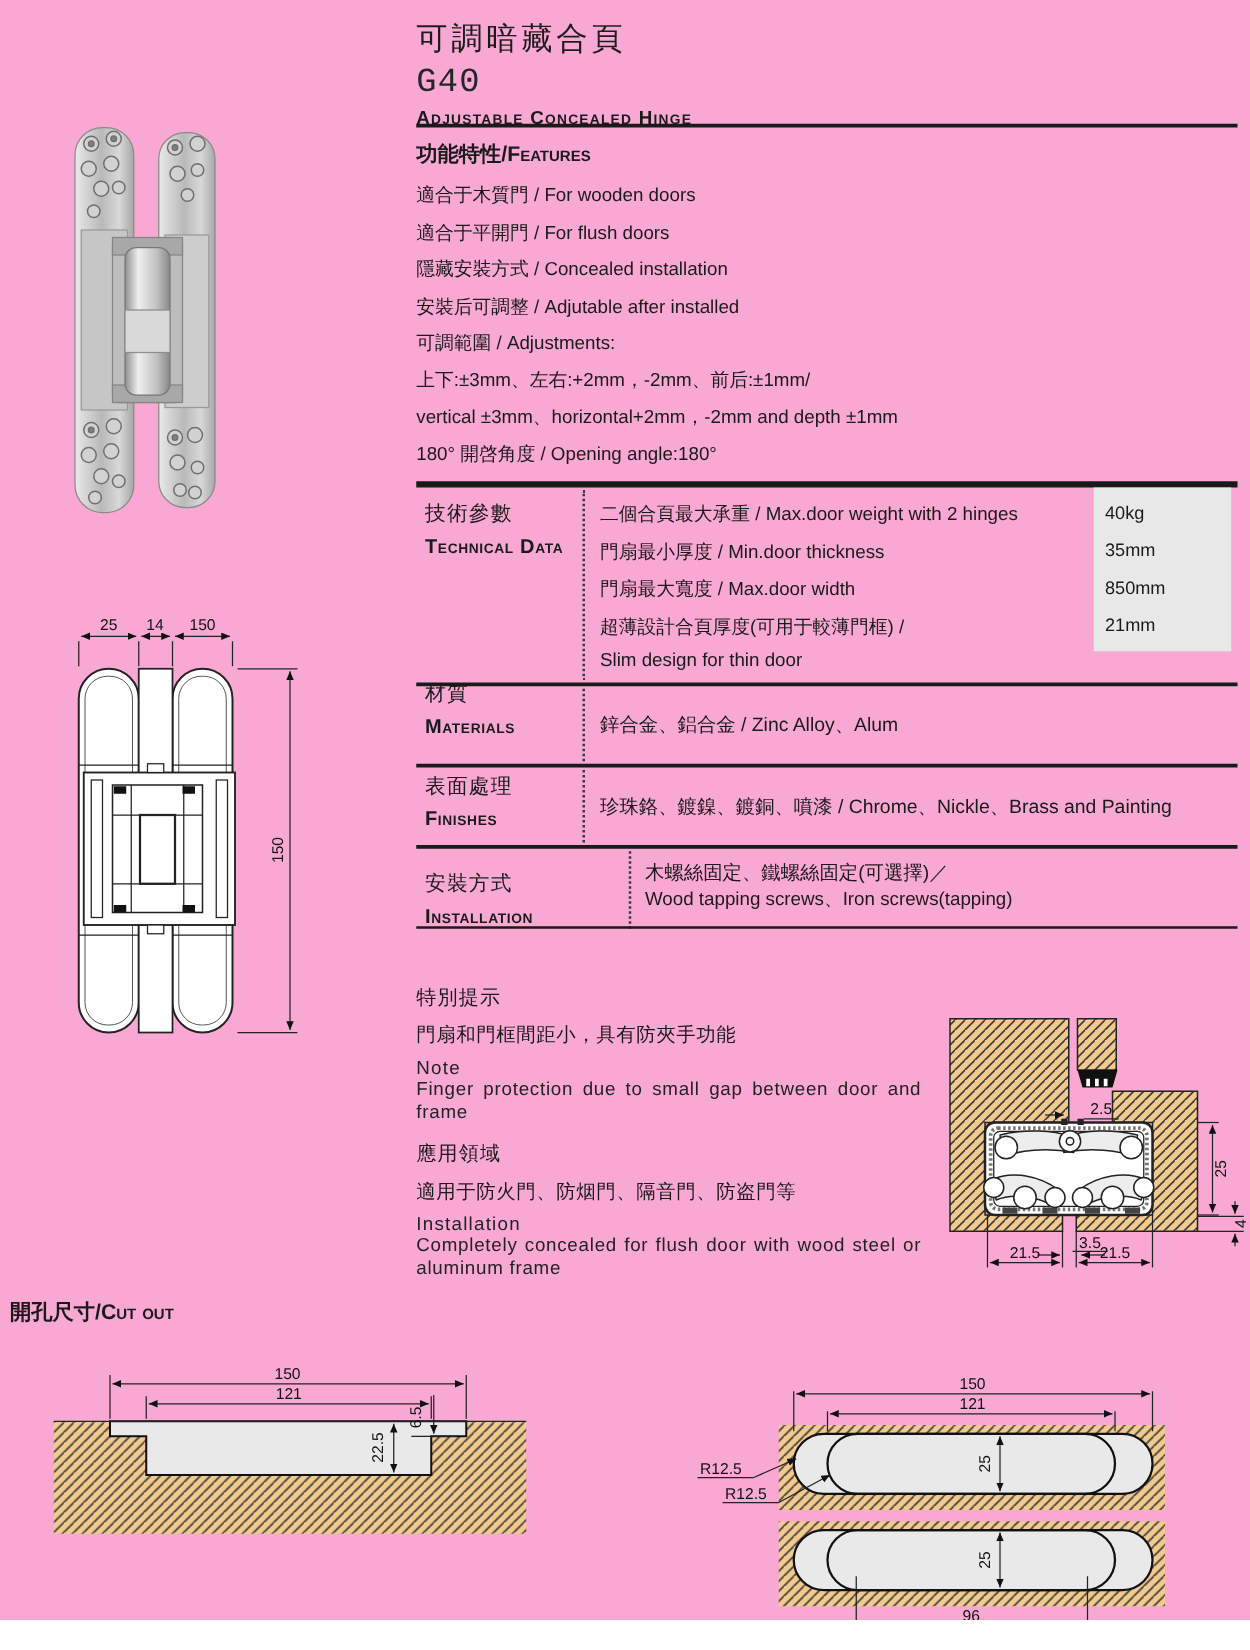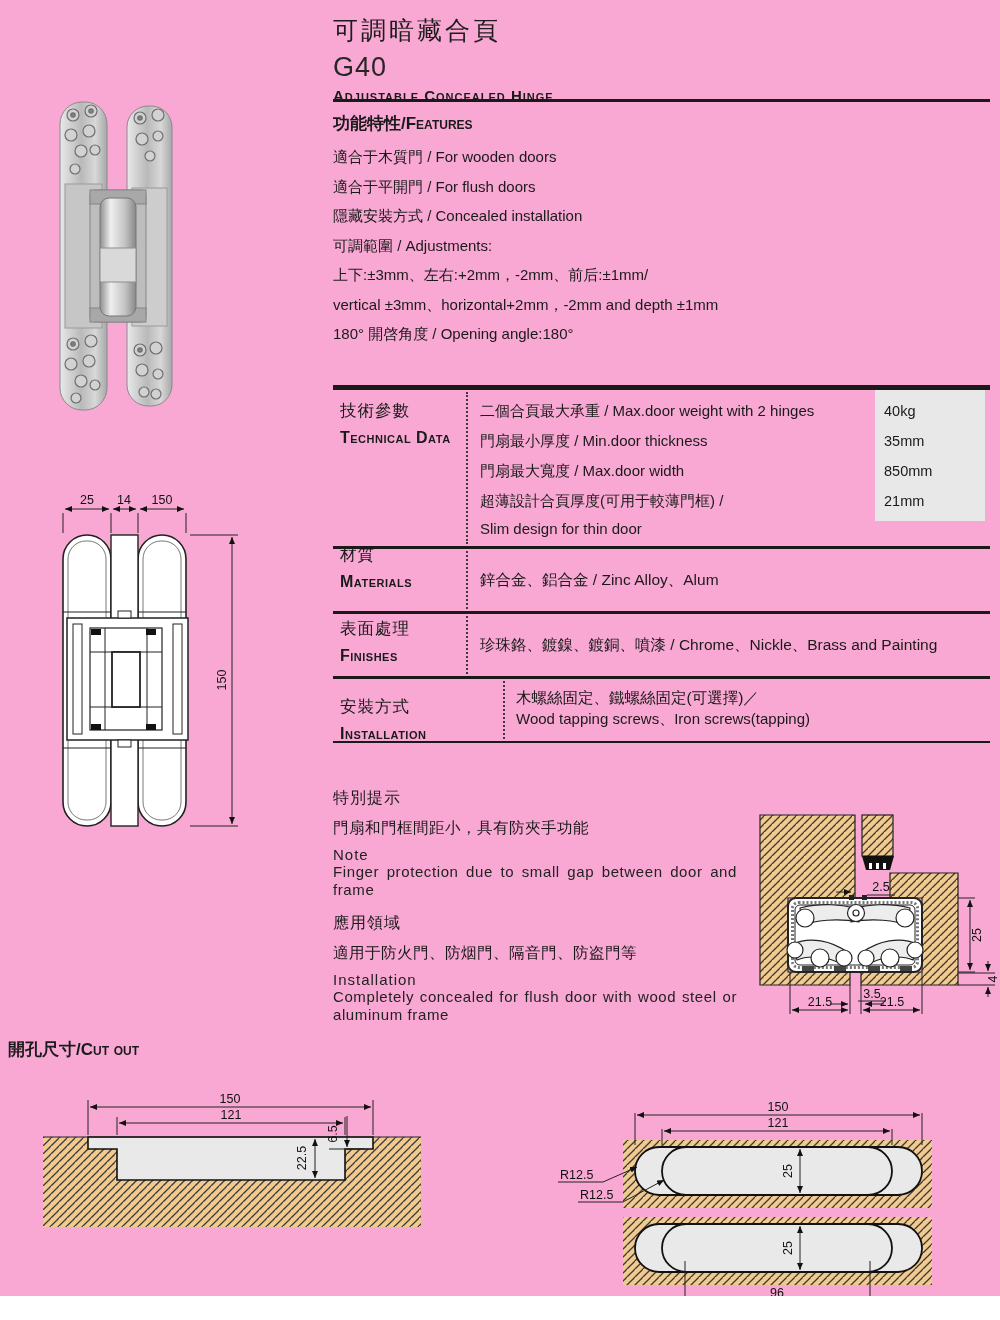--- a/index.html
+++ b/index.html
@@ -1,21 +1,21 @@
 <!DOCTYPE html>
 <html><head>
 <meta charset="utf-8">
 <style>
   html,body{margin:0;padding:0;background:#fff;}
   body{font-family:"Liberation Sans","DejaVu Sans",sans-serif;color:#1a1a1a;}
   .page{position:relative;width:1000px;height:1296px;background:#f9a8d4;overflow:hidden;}
   .abs{position:absolute;}
   
   .title-zh{font-size:25px;letter-spacing:3px;color:#1c1c1c;}
-  .model{font-size:27px;letter-spacing:1px;color:#262626;margin-top:5px;}
+  .model{font-size:27px;letter-spacing:1px;color:#262626;margin-top:5px;font-family:Liberation Mono, monospace;}
   .title-en{font-variant:small-caps;font-weight:bold;font-size:15px;letter-spacing:1px;margin-top:4px;}
   .sc{font-variant:small-caps;font-weight:bold;}
   
   .hrule{position:absolute;left:333px;width:657px;background:#1a1a1a;}
   .dotted{position:absolute;border-left:2px dotted #3a3a3a;width:0;}
   
   .feat-head{font-size:17px;font-weight:bold;margin-bottom:7px;}
   .feat-line{font-size:15px;line-height:29.5px;white-space:nowrap;}
   
   .lbl-zh{font-size:16.5px;letter-spacing:1px;}
@@ -122,20 +122,21 @@
   </div>
   <div class="hrule" style="top:99px;height:3px"></div>
 
   <div class="abs" style="left:333px;top:112px">
     <div class="feat-head">
       <span>功能特性/</span><span class="sc">Features</span>
     </div>
     <div class="feat-line">適合于木質門 / For wooden doors</div>
     <div class="feat-line">適合于平開門 / For flush doors</div>
     <div class="feat-line">隱藏安裝方式 / Concealed installation</div>
+    <div class="feat-line">安裝后可調整 / Adjutable after installed</div>
     <div class="feat-line">可調範圍 / Adjustments:</div>
     <div class="feat-line">上下:±3mm、左右:+2mm，-2mm、前后:±1mm/</div>
     <div class="feat-line">vertical ±3mm、horizontal+2mm，-2mm and depth ±1mm</div>
     <div class="feat-line">180°  開啓角度 / Opening angle:180°</div>
   </div>
 
   <div class="hrule" style="top:385px;height:5px"></div>
   <div class="graycol" style="left:875px;top:390px;width:110px;height:131px"></div>
   <div class="dotted" style="left:466px;top:392px;height:152px"></div>
 

